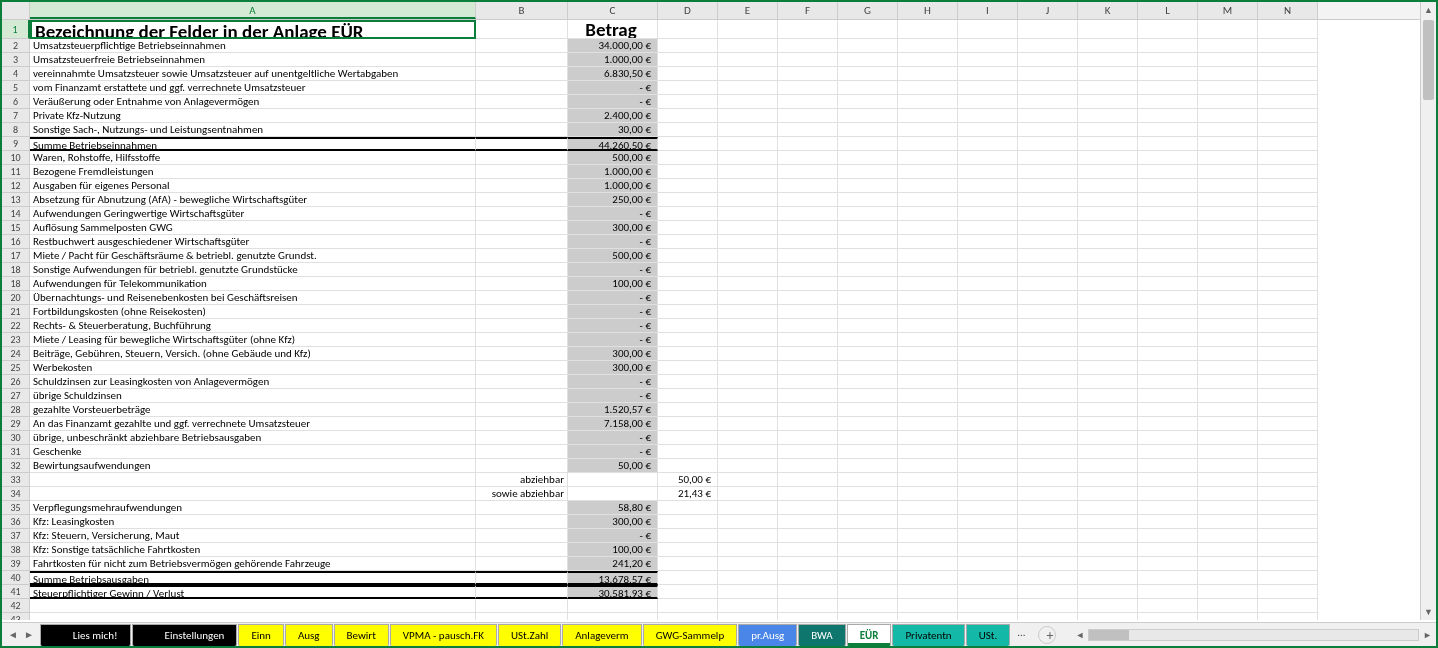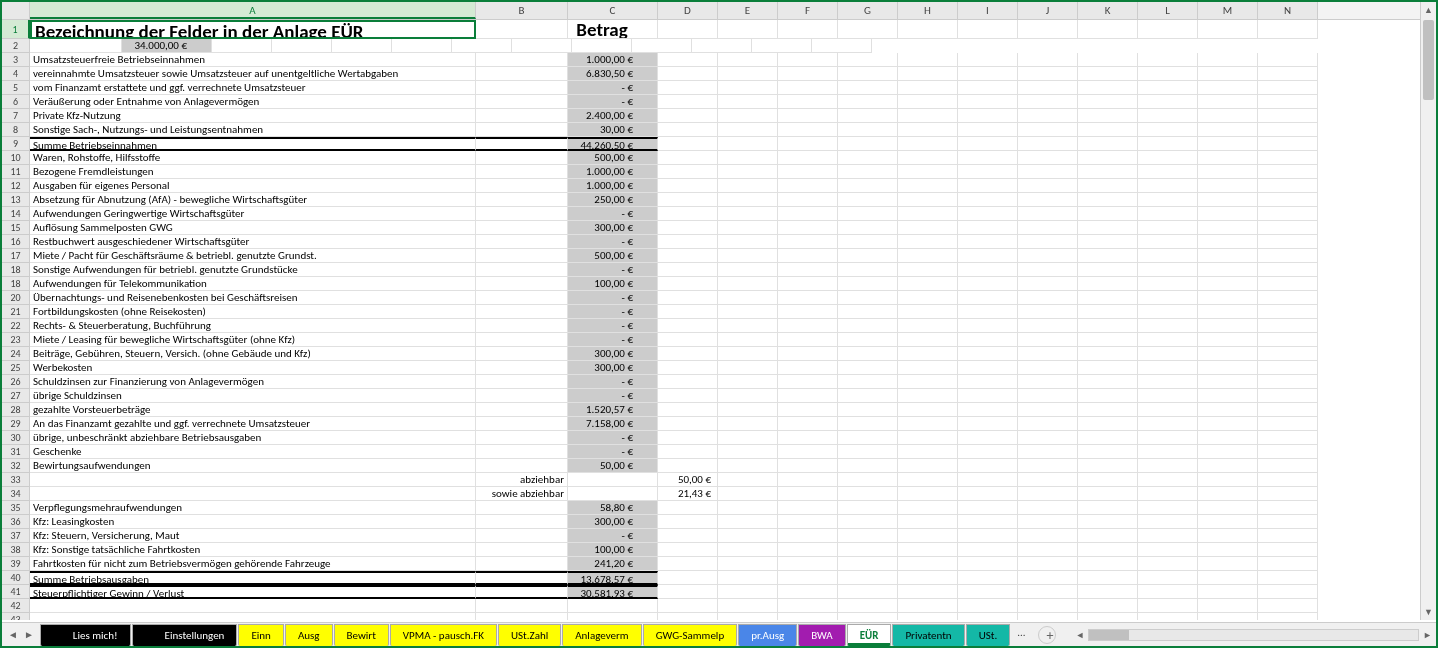--- a/index.html
+++ b/index.html
@@ -13,42 +13,42 @@
 .row-header { height: 14px; border-bottom: 1px solid #ccc; border-right: 1px solid #ccc; text-align: center; font-size: 10px; color: #444; background: #e8e8e8; line-height: 14px; }
 .row-header.active { background: #d4ead4; color: #0a7e3a; border-right: 2px solid #0a7e3a; }
 .row-header.r1 { height: 19px; line-height: 19px; }
 .grid { position: absolute; top: 18px; left: 28px; right: 16px; bottom: 0; }
 .row { display: flex; height: 14px; }
 .row.r1 { height: 19px; }
 .cell { border-right: 1px solid #e0e0e0; border-bottom: 1px solid #e0e0e0; padding: 0 3px; line-height: 14px; font-size: 11px; white-space: nowrap; overflow: hidden; }
 .row.r1 .cell { line-height: 19px; font-size: 19px; background: #fff; font-weight: bold; }
 .colA { width: 446px; }
 .colB { width: 92px; text-align: right; }
-.colC { width: 90px; background: #cccccc; text-align: right; padding-right: 24px; }
+.colC { width: 90px; background: #cccccc; text-align: right; padding-right: 6px; }
 .colD { width: 60px; text-align: right; padding-right: 6px; }
 .colE, .colF, .colG, .colH, .colI, .colJ, .colK, .colL, .colM, .colN { width: 60px; }
 .row.r1 .colC { background: #fff; text-align: center; }
 .row.r1 .colA { border: 2px solid #0a7e3a; position: relative; z-index: 2; }
 .border-top-thick { border-top: 2px solid #000; }
 .border-bottom-thick { border-bottom: 2px solid #000; }
 .plain-c { background: #fff !important; }
 .vscroll { position: absolute; top: 0; right: 0; width: 16px; bottom: 26px; background: #f0f0f0; border-left: 1px solid #ccc; }
 .vscroll .thumb { position: absolute; top: 18px; left: 2px; right: 2px; height: 80px; background: #c0c0c0; border-radius: 2px; }
 .vscroll .arrow { position: absolute; left: 0; right: 0; height: 16px; text-align: center; font-size: 9px; color: #666; line-height: 16px; }
 .vscroll .arrow.up { top: 0; }
 .vscroll .arrow.down { bottom: 0; }
 .tab-bar { position: absolute; bottom: 0; left: 0; right: 0; height: 24px; background: #f0f0f0; border-top: 1px solid #ccc; display: flex; align-items: stretch; }
 .tab-nav { display: flex; align-items: center; padding: 0 6px; gap: 6px; }
 .tab-nav span { font-size: 10px; color: #666; cursor: pointer; }
 .tabs { display: flex; align-items: flex-end; }
 .tab { padding: 3px 12px; border: 1px solid #aaa; border-bottom: none; margin-right: 1px; font-size: 11px; cursor: pointer; border-radius: 0 0 2px 2px; position: relative; top: 0; height: 22px; line-height: 16px; }
 .tab.black { background: #000; color: #fff; padding-left: 32px; }
 .tab.yellow { background: #ffff00; color: #000; }
 .tab.blue { background: #4a86e8; color: #fff; }
-.tab.green { background: #a21caf; color: #fff; }
+.tab.green { background: #0f766e; color: #fff; }
 .tab.lightgreen { background: #14b8a6; color: #000; }
 .tab.active { background: #fff; color: #0a7e3a; font-weight: bold; border-bottom: 3px solid #0a7e3a; margin-top: 32px; }
 .tab-add { padding: 3px 8px; font-size: 14px; color: #666; cursor: pointer; border: 1px solid #ccc; border-radius: 50%; width: 18px; height: 18px; line-height: 12px; text-align: center; margin: 3px 6px; }
 .hscroll { flex: 1; display: flex; align-items: center; padding: 0 4px; gap: 4px; margin-left: 10px; }
 .hscroll .track { flex: 1; height: 12px; background: #e8e8e8; border: 1px solid #ccc; position: relative; }
 .hscroll .thumb { position: absolute; left: 0; top: 0; bottom: 0; width: 40px; background: #c0c0c0; }
 .hscroll .arr { font-size: 9px; color: #666; cursor: pointer; }
 .ellipsis { padding: 3px 6px; font-size: 11px; color: #444; }
 </style>
 </head>
@@ -128,20 +128,21 @@
         <div class="cell colG"></div>
         <div class="cell colH"></div>
         <div class="cell colI"></div>
         <div class="cell colJ"></div>
         <div class="cell colK"></div>
         <div class="cell colL"></div>
         <div class="cell colM"></div>
         <div class="cell colN"></div>
       </div>
       <div class="row">
+        <div class="cell colA">Umsatzsteuerpflichtige Betriebseinnahmen</div>
         <div class="cell colB"></div>
         <div class="cell colC">34.000,00 €</div>
         <div class="cell colD"></div>
         <div class="cell colE"></div>
         <div class="cell colF"></div>
         <div class="cell colG"></div>
         <div class="cell colH"></div>
         <div class="cell colI"></div>
         <div class="cell colJ"></div>
         <div class="cell colK"></div>
@@ -511,21 +512,21 @@
         <div class="cell colG"></div>
         <div class="cell colH"></div>
         <div class="cell colI"></div>
         <div class="cell colJ"></div>
         <div class="cell colK"></div>
         <div class="cell colL"></div>
         <div class="cell colM"></div>
         <div class="cell colN"></div>
       </div>
       <div class="row">
-        <div class="cell colA">Schuldzinsen zur Finanzierung von Anlagevermögen</div>
+        <div class="cell colA">Schuldzinsen zur Leasingkosten von Anlagevermögen</div>
         <div class="cell colB"></div>
         <div class="cell colC">-   €</div>
         <div class="cell colD"></div>
         <div class="cell colE"></div>
         <div class="cell colF"></div>
         <div class="cell colG"></div>
         <div class="cell colH"></div>
         <div class="cell colI"></div>
         <div class="cell colJ"></div>
         <div class="cell colK"></div>

